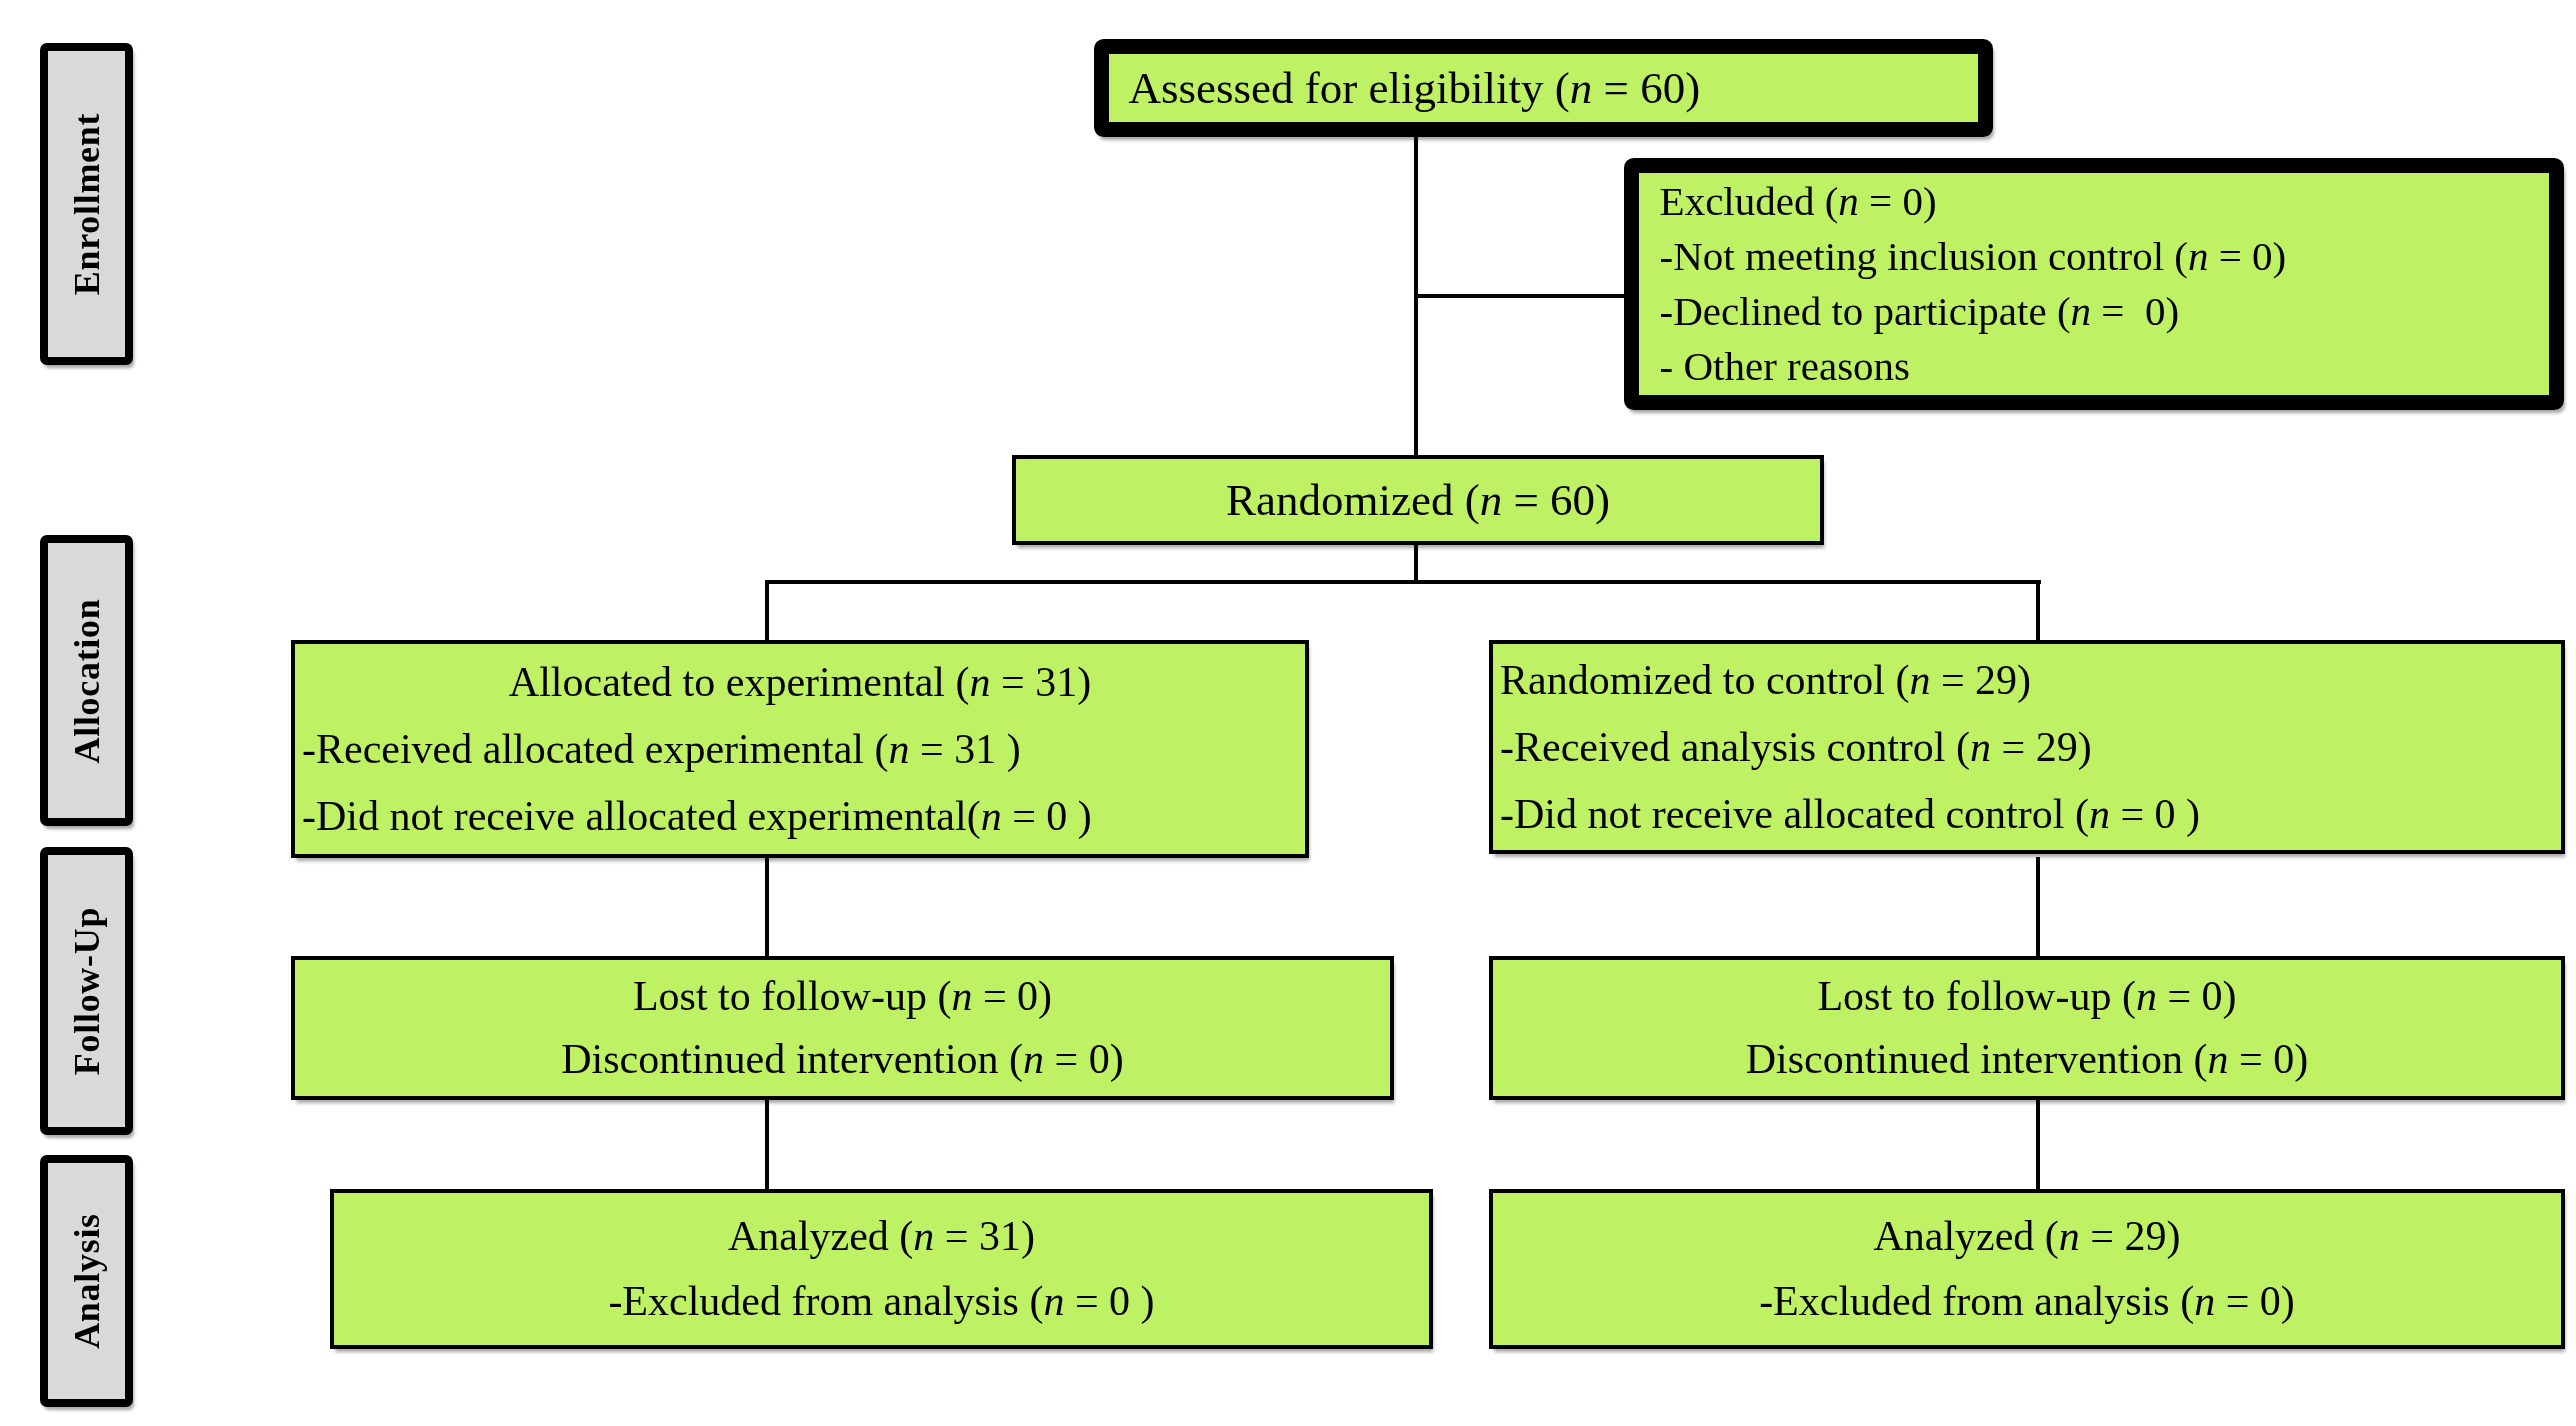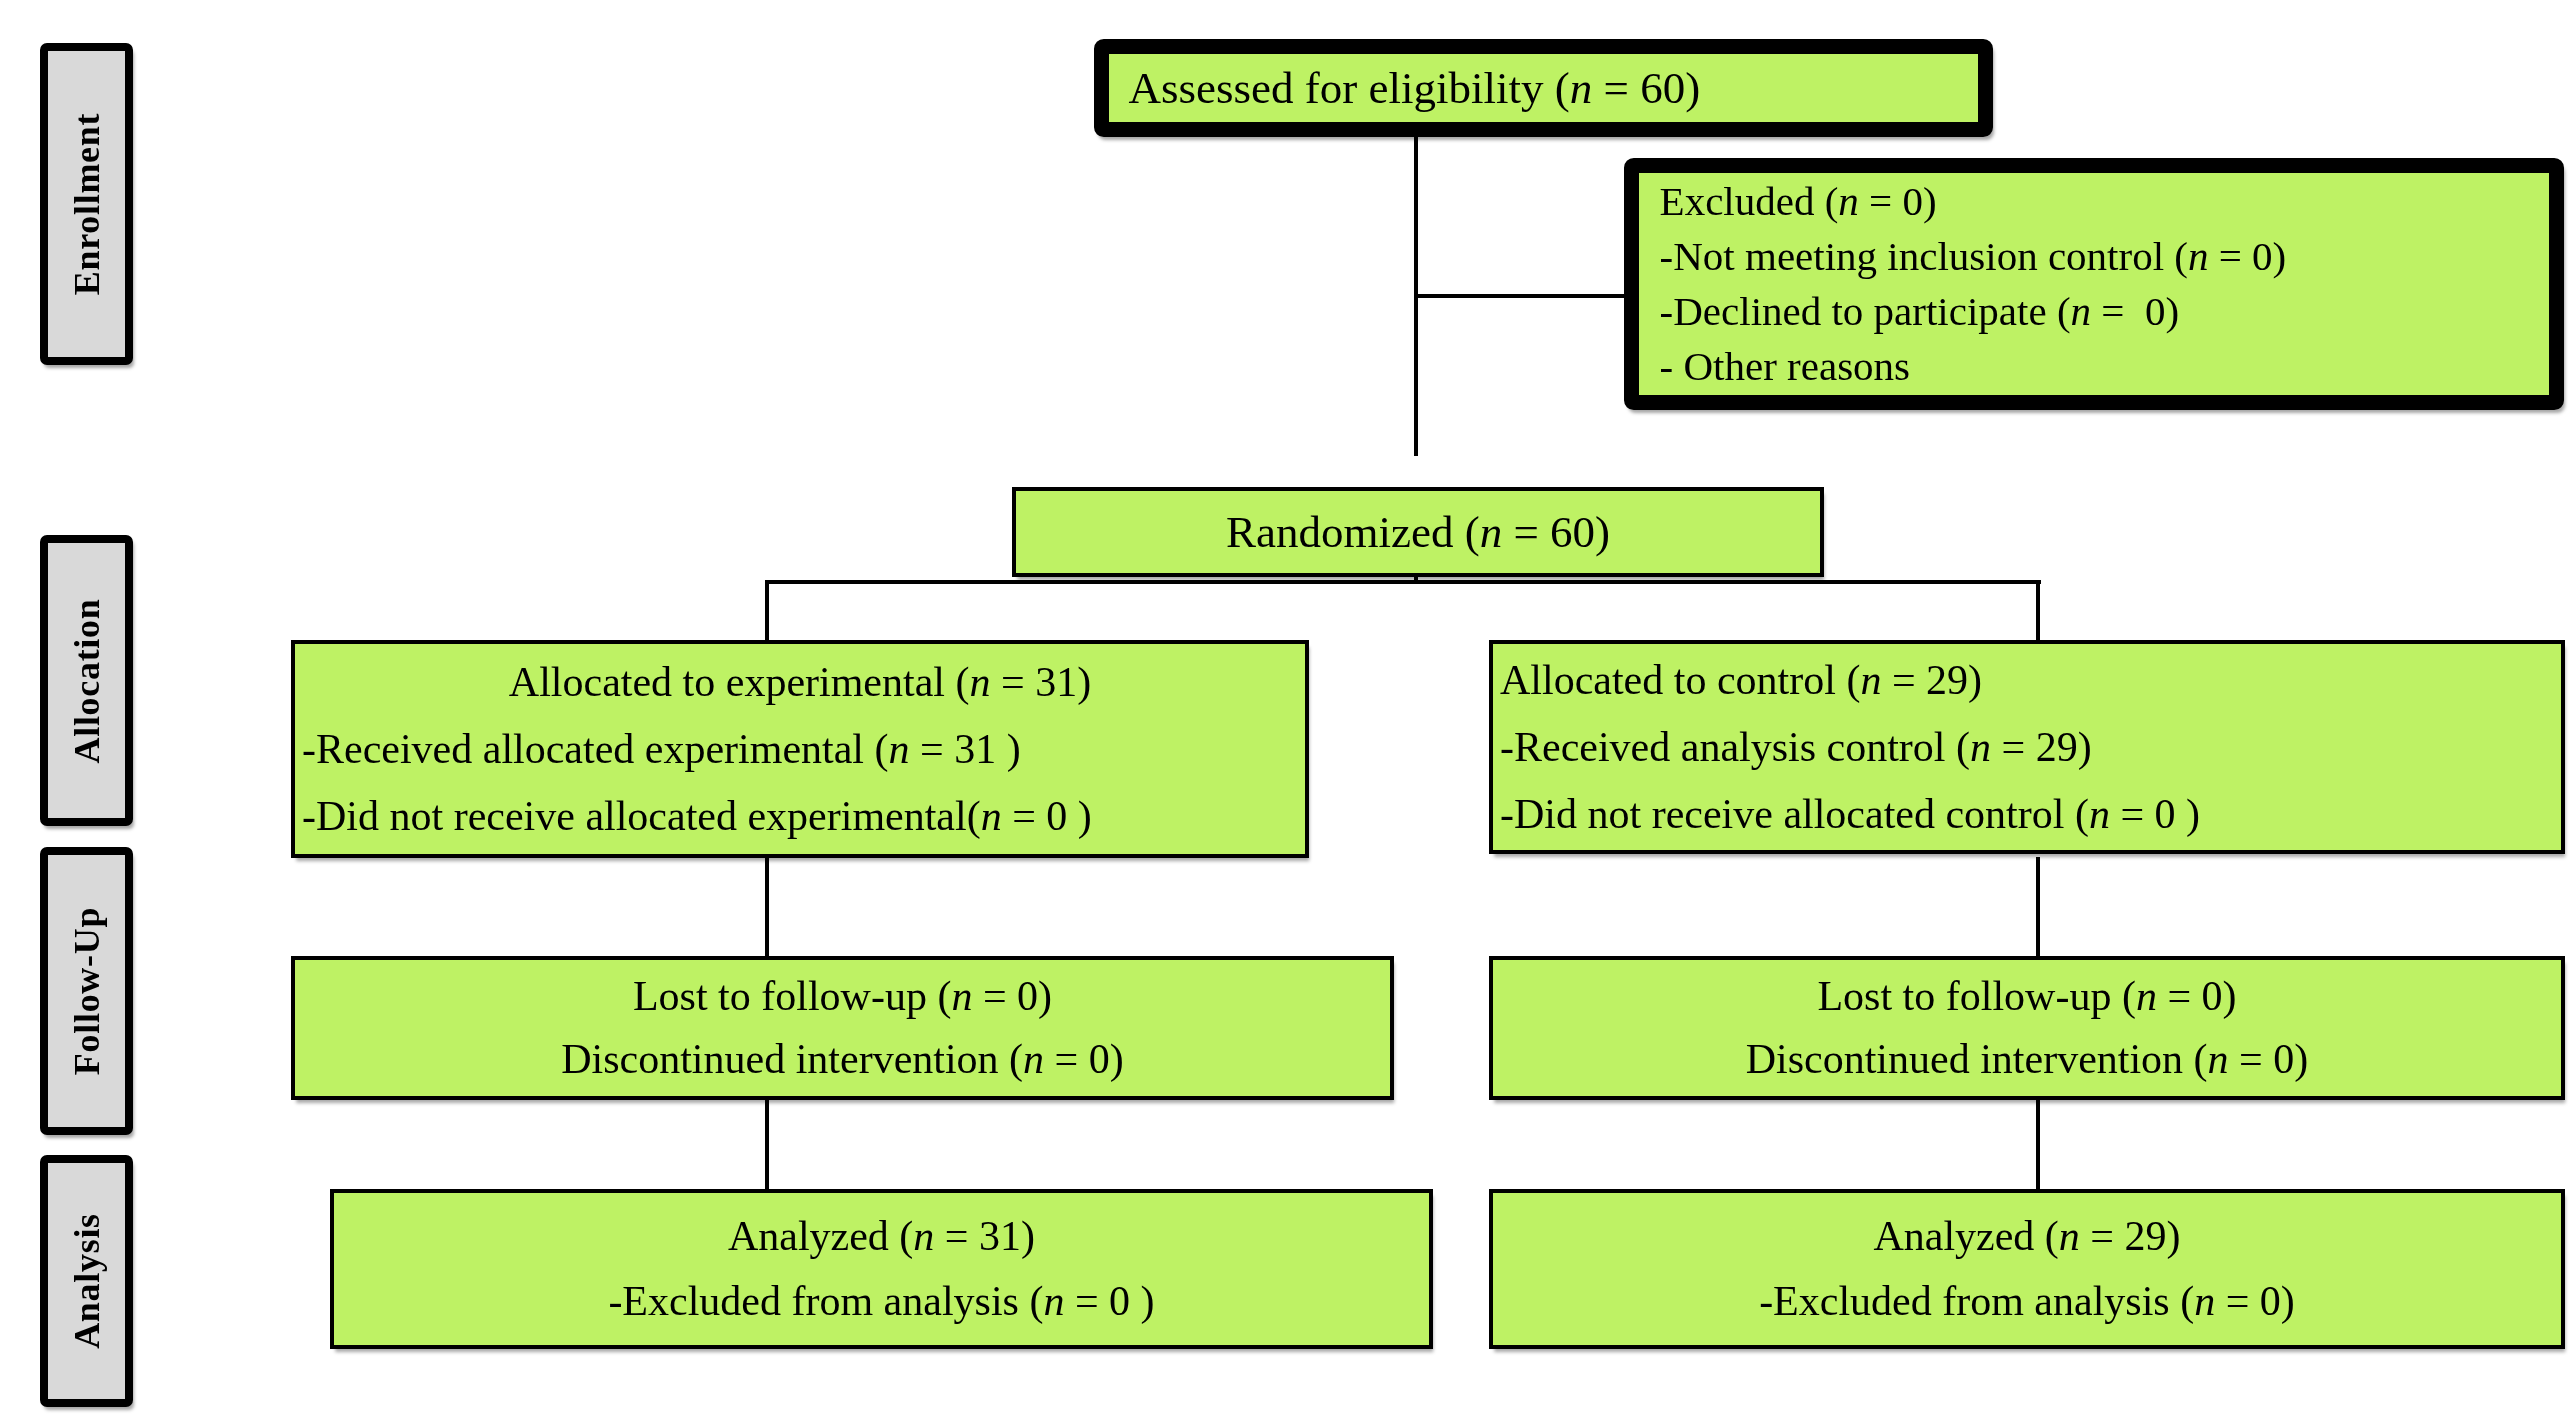--- a/index.html
+++ b/index.html
@@ -69,37 +69,37 @@
 
   <div class="box thick" id="box-excluded" style="left:1624px;top:158px;width:940px;height:252px;padding-left:8px;">
     <div class="content">
         <div class="line left"><span>Excluded (</span><span class="it">n</span><span> = 0)</span></div>
         <div class="line left"><span>-Not meeting inclusion control (</span><span class="it">n</span><span> = 0)</span></div>
         <div class="line left"><span>-Declined to participate (</span><span class="it">n</span><span> =  0)</span></div>
         <div class="line left"><span>- Other reasons</span></div>
       </div>
   </div>
 
-  <div class="box" id="box-randomized" style="left:1012px;top:455px;width:812px;height:90px;margin-top:32px;">
+  <div class="box" id="box-randomized" style="left:1012px;top:455px;width:812px;height:90px;">
     <div class="content">
         <div class="line center"><span>Randomized (</span><span class="it">n</span><span> = 60)</span></div>
       </div>
   </div>
 
   <div class="box" id="box-alloc-exp" style="left:291px;top:640px;width:1018px;height:218px;">
     <div class="content">
         <div class="line center"><span>Allocated to experimental (</span><span class="it">n</span><span> = 31)</span></div>
         <div class="line left"><span>-Received allocated experimental (</span><span class="it">n</span><span> = 31 )</span></div>
         <div class="line left"><span>-Did not receive allocated experimental(</span><span class="it">n</span><span> = 0 )</span></div>
       </div>
   </div>
 
   <div class="box" id="box-alloc-ctl" style="left:1489px;top:640px;width:1076px;height:214px;">
     <div class="content">
-        <div class="line left"><span>Allocated to control (</span><span class="it">n</span><span> = 29)</span></div>
+        <div class="line left"><span>Randomized to control (</span><span class="it">n</span><span> = 29)</span></div>
         <div class="line left"><span>-Received analysis control (</span><span class="it">n</span><span> = 29)</span></div>
         <div class="line left"><span>-Did not receive allocated control (</span><span class="it">n</span><span> = 0 )</span></div>
       </div>
   </div>
 
   <div class="box" id="box-fu-exp" style="left:291px;top:956px;width:1103px;height:144px;">
     <div class="content">
         <div class="line center"><span>Lost to follow-up (</span><span class="it">n</span><span> = 0)</span></div>
         <div class="line center"><span>Discontinued intervention (</span><span class="it">n</span><span> = 0)</span></div>
       </div>

